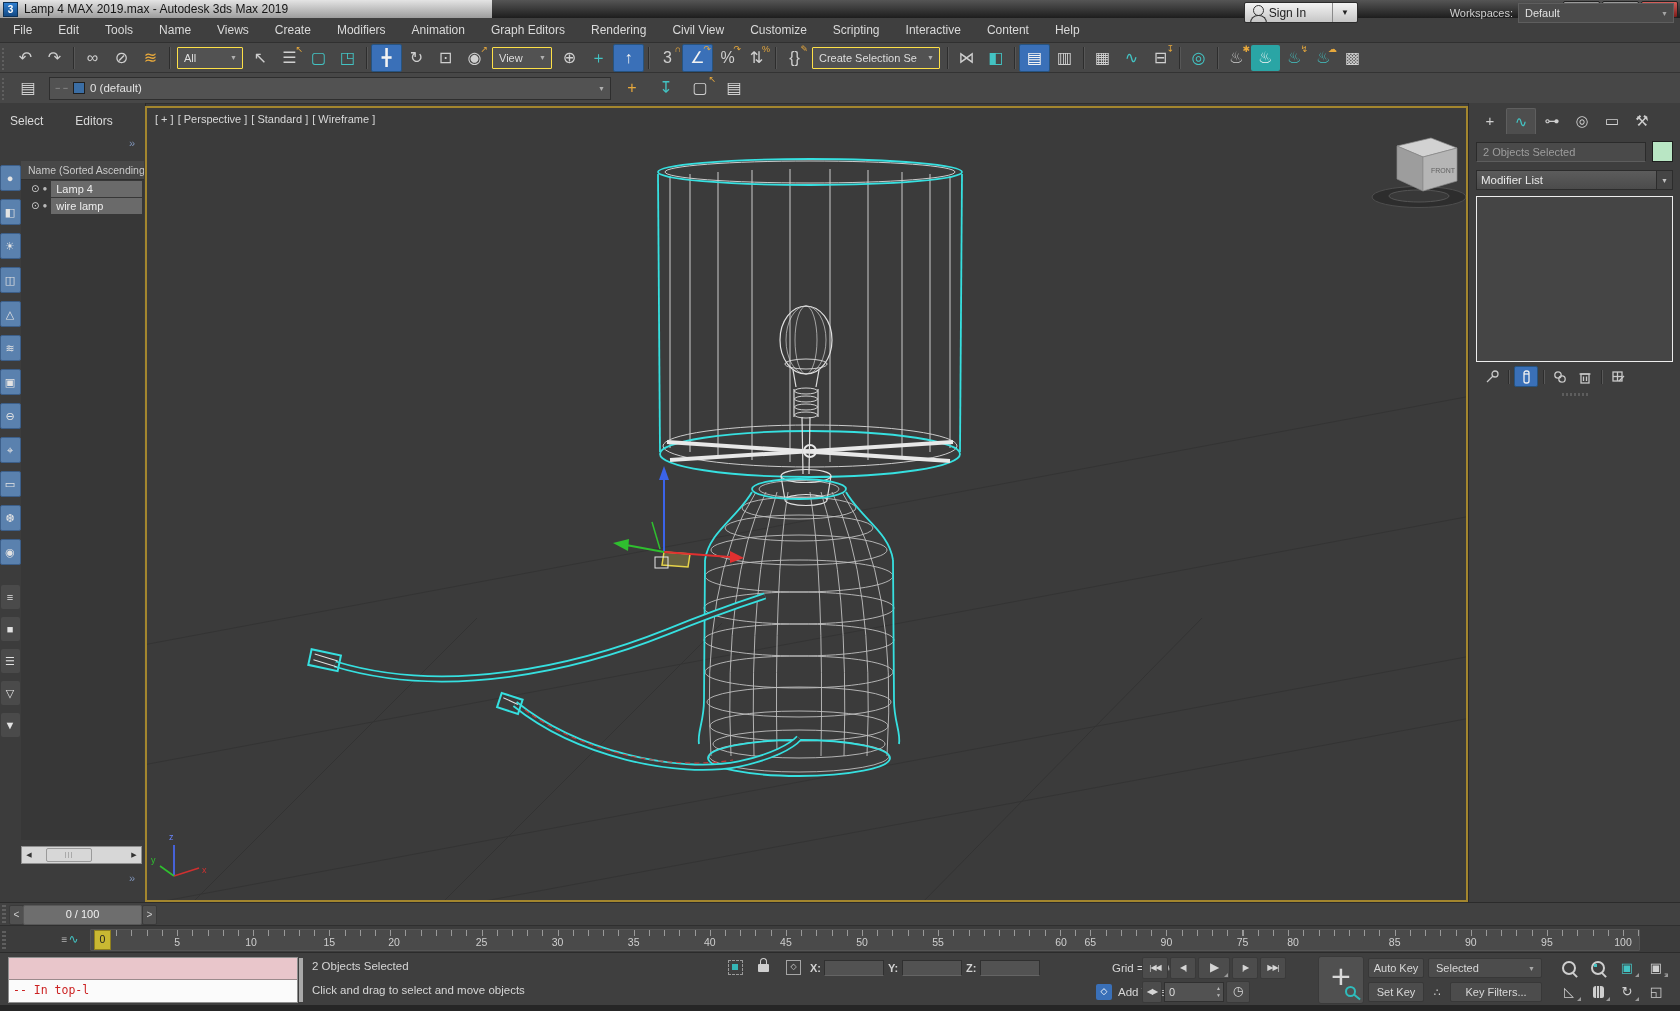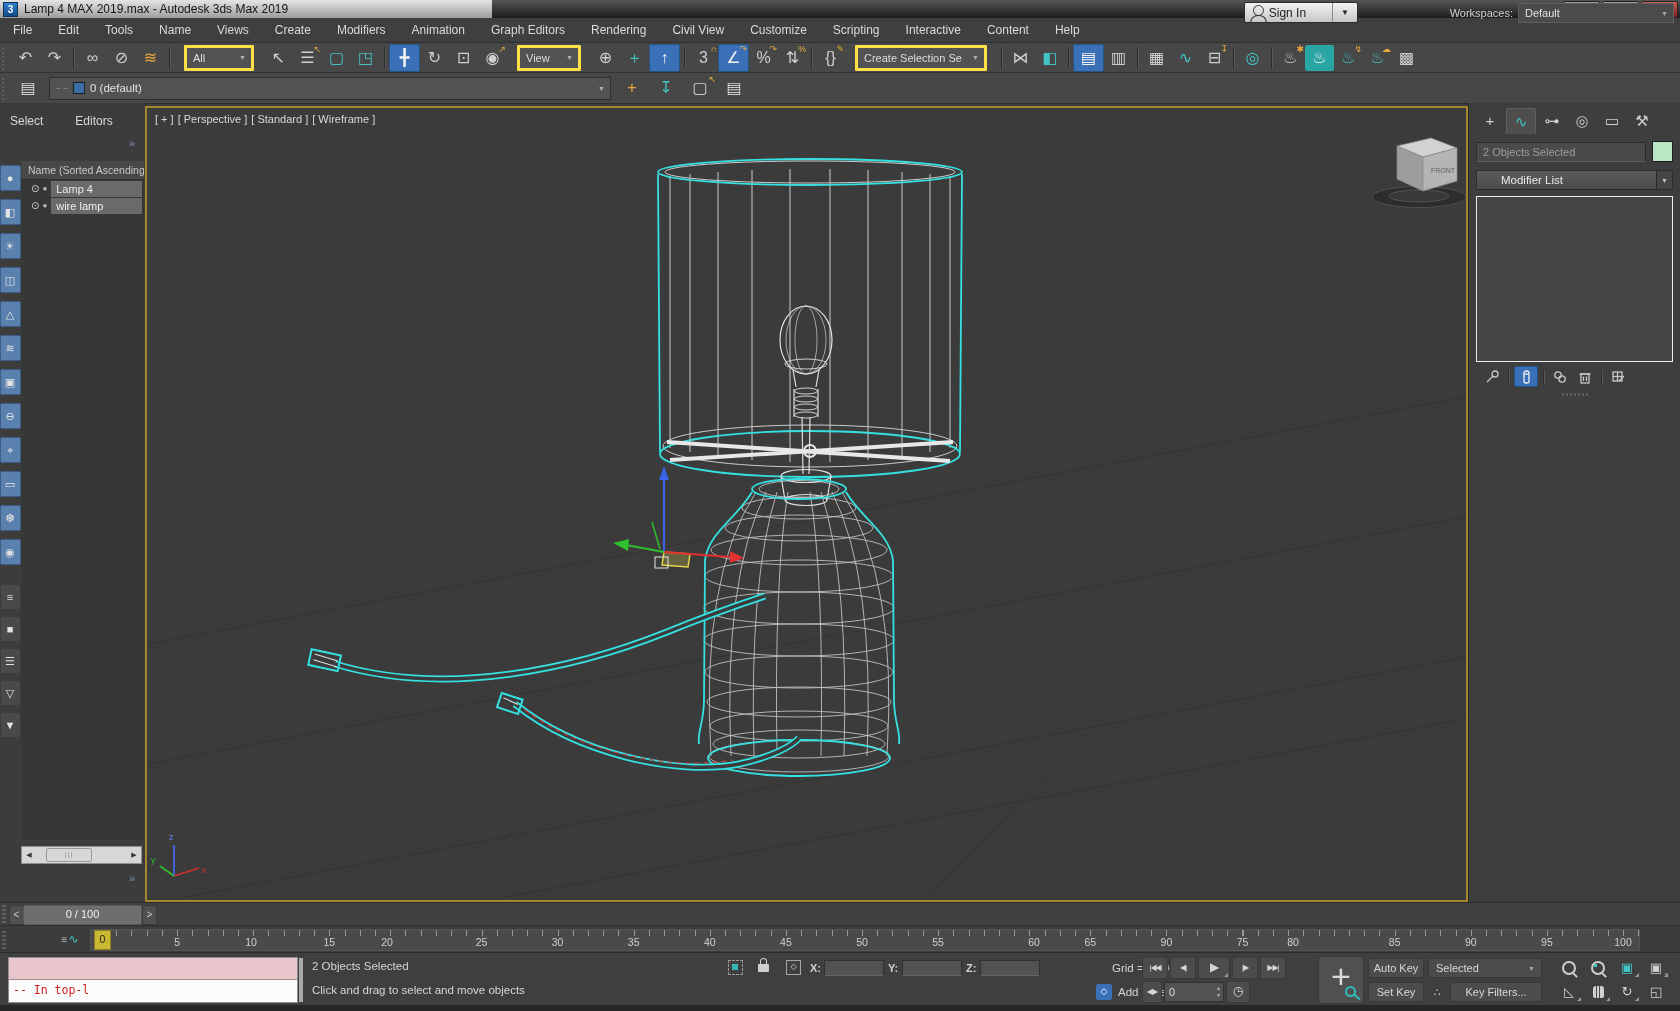--- a/index.html
+++ b/index.html
@@ -33,21 +33,21 @@
   .tbsep{width:1px;height:22px;background:#2d2d2d;box-shadow:1px 0 0 #575757;margin:0 4px;}
   .tbbtn{position:relative;width:29px;height:26px;border-radius:2px;display:flex;align-items:center;justify-content:center;flex:none;}
   .tbbtn .glyph{font-size:16px;color:#cfcfcf;line-height:1;}
   .tbbtn .glyph.teal{color:#43c3c3;}
   .tbbtn .glyph.amber{color:#e8a93c;}
   .tbbtn.on{background:#3a70b8;border:1px solid #27537f;}
   .tbbtn.on .glyph{color:#f2f2f2;}
   .tbbtn.tealbg{background:#2aa5a5;}
   .tbbtn.tealbg .glyph{color:#f5f5f5;}
   .glyph2{position:absolute;top:0;right:1px;font-size:9px;color:#e8a93c;line-height:1;}
-  .tbdd{height:20px;background:#525252;border:3px solid #fde047;border-radius:1px;display:flex;align-items:center;justify-content:space-between;margin:0 10px;flex:none;}
+  .tbdd{height:20px;background:#525252;border:1px solid #fde047;border-radius:1px;display:flex;align-items:center;justify-content:space-between;margin:0 3px;flex:none;}
   .tbdd .ddlabel{font-size:11px;color:#dedede;padding-left:6px;white-space:nowrap;overflow:hidden;}
   .tbdd .ddarrow{font-size:7px;color:#b0b0b0;padding:0 5px;}
   .layerdd{width:560px;height:21px;background:#525252;border:1px solid #2e2e2e;display:flex;align-items:center;margin:0 4px;}
   .layerdd .mini{font-size:9px;color:#9d9d9d;margin-left:5px;}
   .layerdd .swatch{width:10px;height:10px;background:#3b6ea5;border:1px solid #1f1f1f;margin:0 5px;}
   .layerdd .ddlabel{flex:1;font-size:11.5px;color:#e2e2e2;}
   .layerdd .ddarrow{font-size:7px;color:#b0b0b0;padding-right:5px;}
   .toolbar2 .tbbtn{width:34px;}
   
   .explorer{position:absolute;left:0;top:103px;width:145px;height:799px;background:#3c3c3c;border-right:1px solid #2a2a2a;}
@@ -80,21 +80,21 @@
   .cpanel{position:absolute;left:1468px;top:103px;width:212px;height:799px;background:#3e3e3e;border-left:1px solid #2a2a2a;box-sizing:border-box;}
   .ptabs{display:flex;gap:2px;padding:5px 0 0 7px;}
   .ptab{width:28px;height:25px;display:flex;align-items:center;justify-content:center;border-radius:2px 2px 0 0;}
   .ptab .pglyph{font-size:15px;color:#cfcfcf;line-height:1;}
   .ptab.active{background:#4e4e4e;border:1px solid #5f5f5f;border-bottom:none;}
   .ptab.active .pglyph{color:#43c3c3;}
   .pname-row{display:flex;align-items:center;margin:7px 7px 0 7px;}
   .pname-field{flex:1;height:18px;background:#4a4a4a;border:1px solid #2b2b2b;border-bottom-color:#5d5d5d;font-size:11px;color:#9d9d9d;line-height:18px;padding-left:6px;white-space:nowrap;overflow:hidden;}
   .pswatch{width:19px;height:19px;margin-left:6px;border:1px solid #1e1e1e;}
   .modlist{height:18px;margin:8px 7px 0 7px;background:linear-gradient(#5c5c5c,#4b4b4b);border:1px solid #2c2c2c;display:flex;align-items:center;}
-  .modlist .ml{flex:1;font-size:11.5px;color:#e8e8e8;padding-left:24px;}
+  .modlist .ml{flex:1;font-size:11.5px;color:#e8e8e8;padding-left:4px;}
   .modlist .ddarrow{width:15px;height:100%;background:#454545;border-left:1px solid #2c2c2c;font-size:7px;color:#c0c0c0;display:flex;align-items:center;justify-content:center;}
   .stack{height:164px;margin:6px 7px 0 7px;background:#454545;border:1px solid #ededed;}
   .stackbtns{display:flex;align-items:center;gap:3px;margin:4px 0 0 12px;}
   .sbtn{width:22px;height:19px;border-radius:2px;display:flex;align-items:center;justify-content:center;}
   .sbtn.on{background:#3a70b8;border:1px solid #27537f;}
   .ssep{width:1px;height:14px;background:#2d2d2d;box-shadow:1px 0 0 #585858;margin:0 2px;}
   .pgrip{width:26px;height:3px;margin:6px auto 0 auto;background:repeating-linear-gradient(90deg,#5d5d5d 0 2px,transparent 2px 4px);}
   
   .timeslider{position:absolute;left:0;top:902px;width:100%;height:23px;background:#414141;border-top:1px solid #2b2b2b;}
   .ts-grip{position:absolute;left:2px;top:2px;width:4px;height:18px;background:repeating-linear-gradient(0deg,#5f5f5f 0 2px,transparent 2px 4px);}
@@ -690,29 +690,29 @@
     <div class="curvebtn">
       <span class="c1">≡</span>
       <span class="c2">∿</span>
     </div>
     <div class="tband">
       <div class="ticks"></div>
       <div id="rlabels">
           <span class="rlabel" style="left: 86.1px;">5</span>
           <span class="rlabel" style="left: 160px;">10</span>
           <span class="rlabel" style="left: 238.3px;">15</span>
-          <span class="rlabel" style="left: 296px; text-align: right;">20</span>
+          <span class="rlabel" style="left: 303px; text-align: right;">20</span>
           <span class="rlabel" style="left: 390.5px;">25</span>
           <span class="rlabel" style="left: 466.6px;">30</span>
           <span class="rlabel" style="left: 542.7px;">35</span>
           <span class="rlabel" style="left: 618.8px;">40</span>
           <span class="rlabel" style="left: 694.9px;">45</span>
           <span class="rlabel" style="left: 771px;">50</span>
           <span class="rlabel" style="left: 847.1px;">55</span>
-          <span class="rlabel" style="left: 943px;">60</span>
+          <span class="rlabel" style="left: 970px;">60</span>
           <span class="rlabel" style="left: 999.3px;">65</span>
           <span class="rlabel" style="left: 1075.4px;">90</span>
           <span class="rlabel" style="left: 1151.5px;">75</span>
           <span class="rlabel" style="left: 1202px;">80</span>
           <span class="rlabel" style="left: 1303.7px;">85</span>
           <span class="rlabel" style="left: 1379.8px;">90</span>
           <span class="rlabel" style="left: 1455.9px;">95</span>
           <span class="rlabel" style="left: 1532px;">100</span>
         </div>
       <div class="fmarker">0</div>

